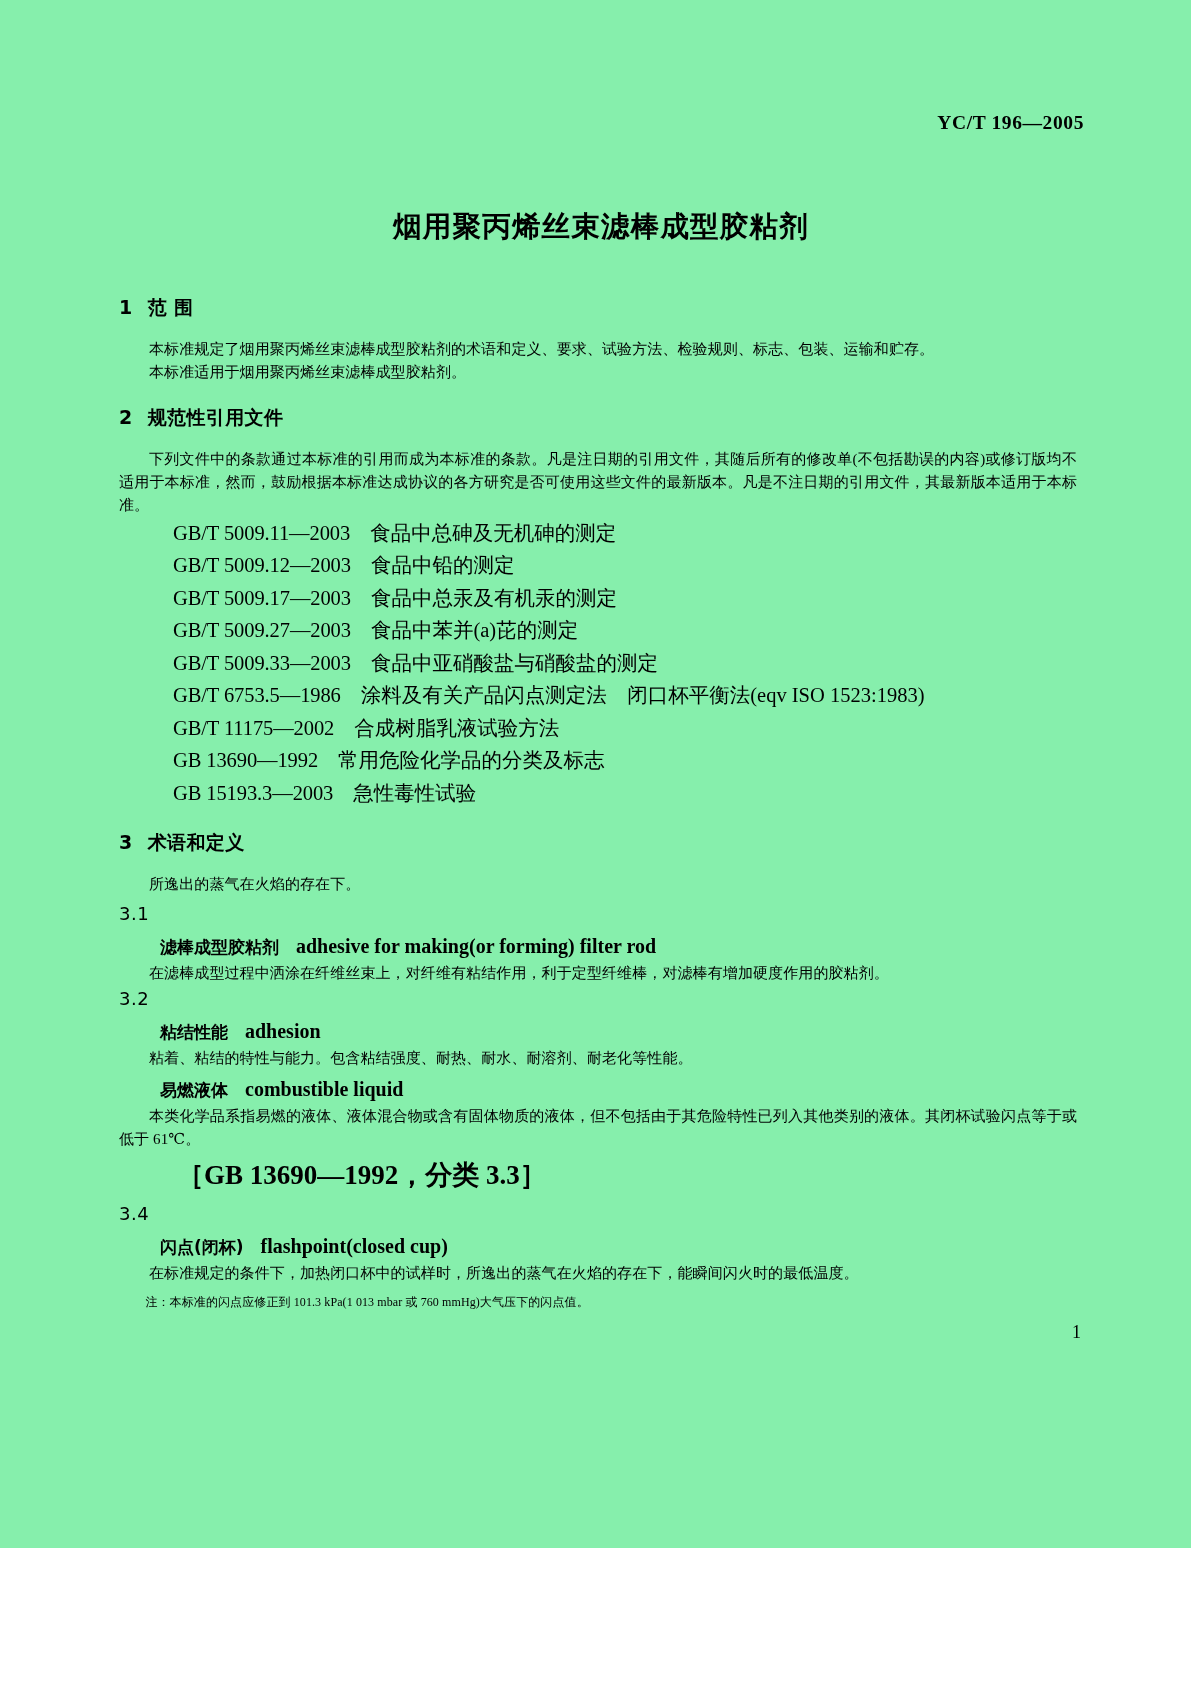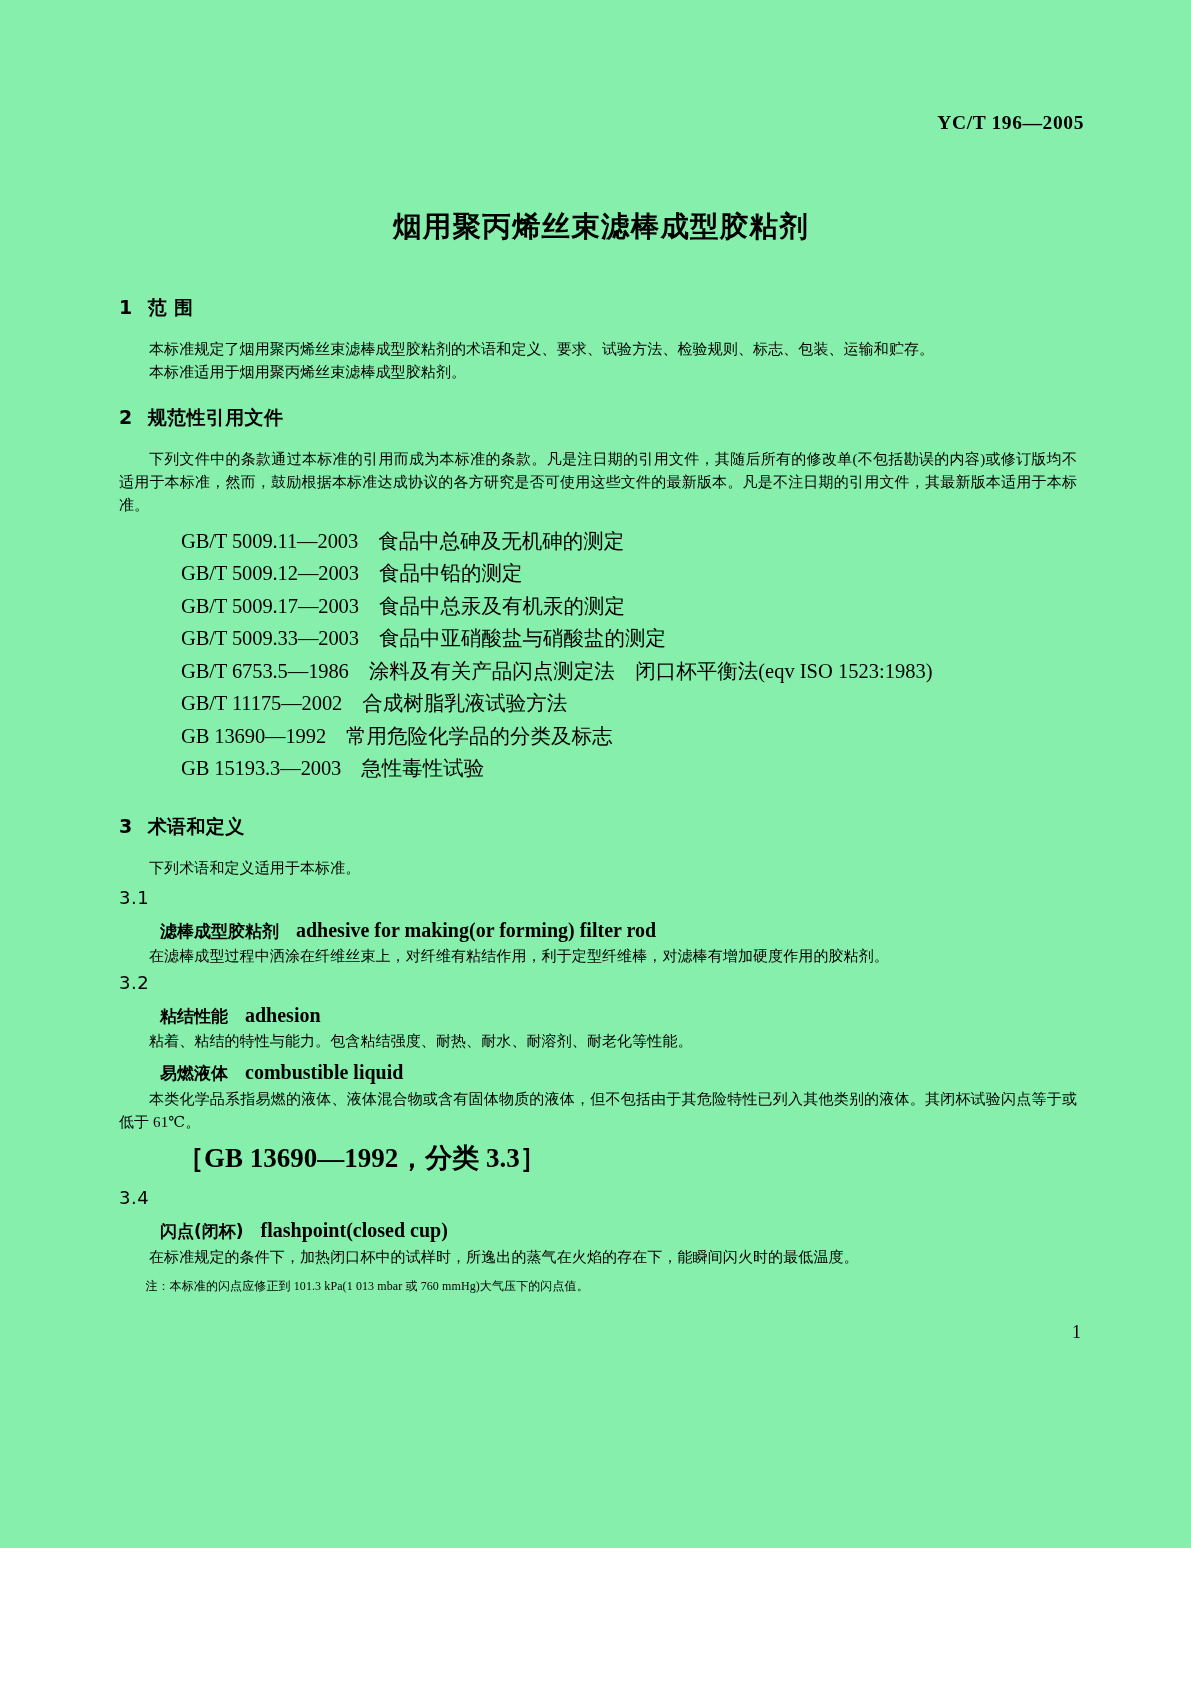--- a/index.html
+++ b/index.html
@@ -96,21 +96,21 @@
   .termline .en {
     font-family: "Liberation Serif", "DejaVu Serif", serif;
     font-weight: bold;
     font-size: 20px;
     margin-left: 17px;
   }
 
   
   ul.reflist {
     list-style: none;
-    margin: 8px;
+    margin: 0;
     padding: 0;
   }
   ul.reflist li {
     font-size: 20.5px;
     line-height: 1.585;
     padding-left: 54px;
     white-space: nowrap;
   }
   ul.reflist li .code {
     font-family: "Liberation Serif", "DejaVu Serif", serif;
@@ -180,20 +180,23 @@
       <li>
         <span class="code">GB/T 5009.11—2003</span><span class="desc">食品中总砷及无机砷的测定</span>
       </li>
       <li>
         <span class="code">GB/T 5009.12—2003</span><span class="desc">食品中铅的测定</span>
       </li>
       <li>
         <span class="code">GB/T 5009.17—2003</span><span class="desc">食品中总汞及有机汞的测定</span>
       </li>
       <li>
+        <span class="code">GB/T 5009.27—2003</span><span class="desc">食品中苯并(a)芘的测定</span>
+      </li>
+      <li>
         <span class="code">GB/T 5009.33—2003</span><span class="desc">食品中亚硝酸盐与硝酸盐的测定</span>
       </li>
       <li>
         <span class="code">GB/T 6753.5—1986</span><span class="desc">涂料及有关产品闪点测定法　闭口杯平衡法(eqv ISO 1523:1983)</span>
       </li>
       <li>
         <span class="code">GB/T 11175—2002</span><span class="desc">合成树脂乳液试验方法</span>
       </li>
       <li>
         <span class="code">GB 13690—1992</span><span class="desc">常用危险化学品的分类及标志</span>
@@ -202,21 +205,21 @@
         <span class="code">GB 15193.3—2003</span><span class="desc">急性毒性试验</span>
       </li>
     </ul>
 
     <div class="sp22"></div>
 
     <h2 class="clause">
       <span class="num">3</span><span class="lbl">术语和定义</span>
     </h2>
     <div class="sp18"></div>
-    <p class="para indent">下列术语和定义适用于本标准。</p>
+    <p class="para indent">所逸出的蒸气在火焰的存在下。</p>
 
     <div class="sp4"></div>
     <p class="subnum">3.1</p>
     <div class="sp4"></div>
     <p class="termline">
       <span class="cn">滤棒成型胶粘剂</span><span class="en">adhesive for making(or forming) filter rod</span>
     </p>
     <p class="para indent">在滤棒成型过程中洒涂在纤维丝束上，对纤维有粘结作用，利于定型纤维棒，对滤棒有增加硬度作用的胶粘剂。</p>
 
     <p class="subnum">3.2</p>

